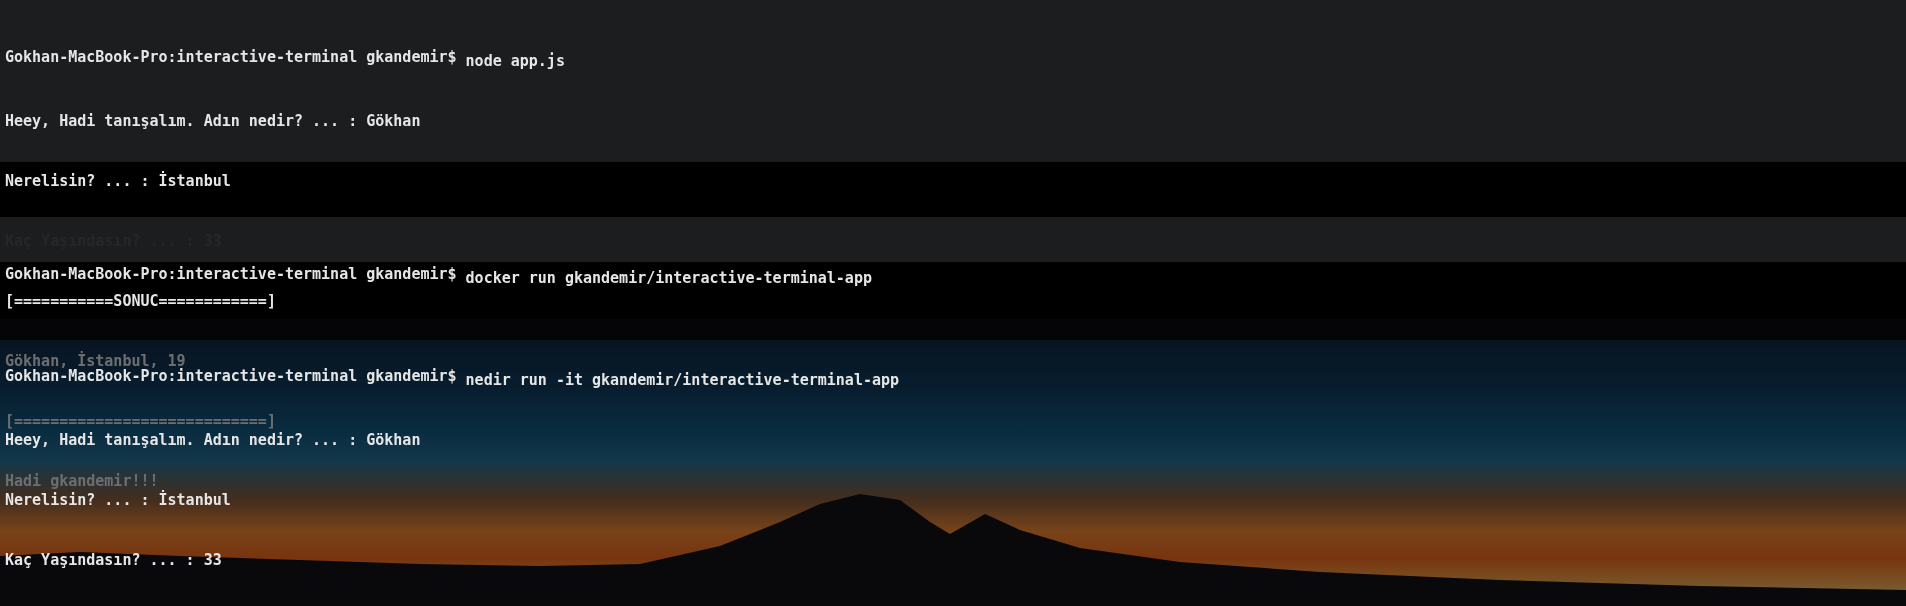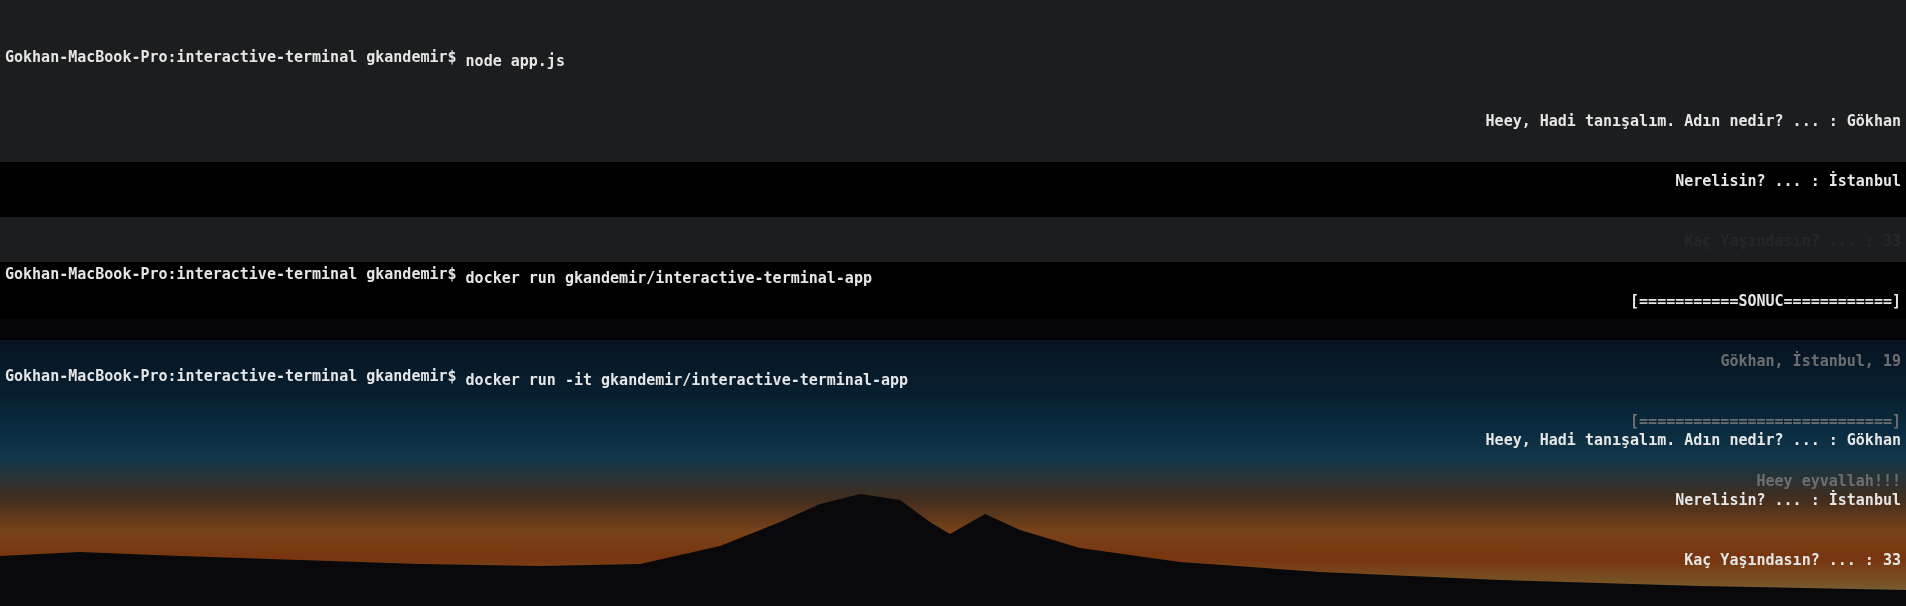--- a/index.html
+++ b/index.html
@@ -47,29 +47,28 @@
   }
   .mountain svg { width: 100%; height: 100%; display: block; }
 
   
   .panes { position: absolute; inset: 0; z-index: 2; display: flex; flex-direction: column; }
 
   .pane {
     background: rgba(28,30,32,0.96);
     padding: 3px 5px 4px;
     white-space: pre;
-    text-align: right;
   }
   .pane.transparent {
     background: rgba(10,10,12,0.55);
   }
   .gap {
     flex: 0 0 auto;
   }
-  .line { display: block; margin-left: 29px; }
+  .line { display: block; }
 
   .prompt { color: #e6e6e6; }
   .command { color: #e6e6e6; margin-top: 8px; }
   .output { color: #e6e6e6; }
 
   .promptline { display:flex; flex-direction:row; align-items:center; }
   .promptline > span { white-space: pre; }
 </style>
 </head>
 <body>
@@ -94,38 +93,38 @@
     <div class="promptline">
       <span class="prompt">Gokhan-MacBook-Pro:interactive-terminal gkandemir$ </span>
       <span class="command">node app.js</span>
     </div>
     <span class="line output">Heey, Hadi tanışalım. Adın nedir? ... : Gökhan</span>
     <span class="line output">Nerelisin? ... : İstanbul</span>
     <span class="line output">Kaç Yaşındasın? ... : 33</span>
     <span class="line output">[===========SONUC============]</span>
     <span class="line output">Gökhan, İstanbul, 19</span>
     <span class="line output">[============================]</span>
-    <span class="line output">Heey eyvallah!!!</span>
+    <span class="line output">Hadi gkandemir!!!</span>
   </div>
 
   <div class="gap" style="height:55px;"></div>
 
   <div class="pane" style="height:45px;">
     <div class="promptline">
       <span class="prompt">Gokhan-MacBook-Pro:interactive-terminal gkandemir$ </span>
       <span class="command">docker run gkandemir/interactive-terminal-app</span>
     </div>
   </div>
 
   <div class="gap" style="height:57px;"></div>
 
   <div class="pane transparent" style="flex:1 1 auto;">
     <div class="promptline">
       <span class="prompt">Gokhan-MacBook-Pro:interactive-terminal gkandemir$ </span>
-      <span class="command">docker run -it gkandemir/interactive-terminal-app</span>
+      <span class="command">nedir run -it gkandemir/interactive-terminal-app</span>
     </div>
     <span class="line output">Heey, Hadi tanışalım. Adın nedir? ... : Gökhan</span>
     <span class="line output">Nerelisin? ... : İstanbul</span>
     <span class="line output">Kaç Yaşındasın? ... : 33</span>
     <span class="line output">[===========SONUC============]</span>
     
     
     
     
   </div>

